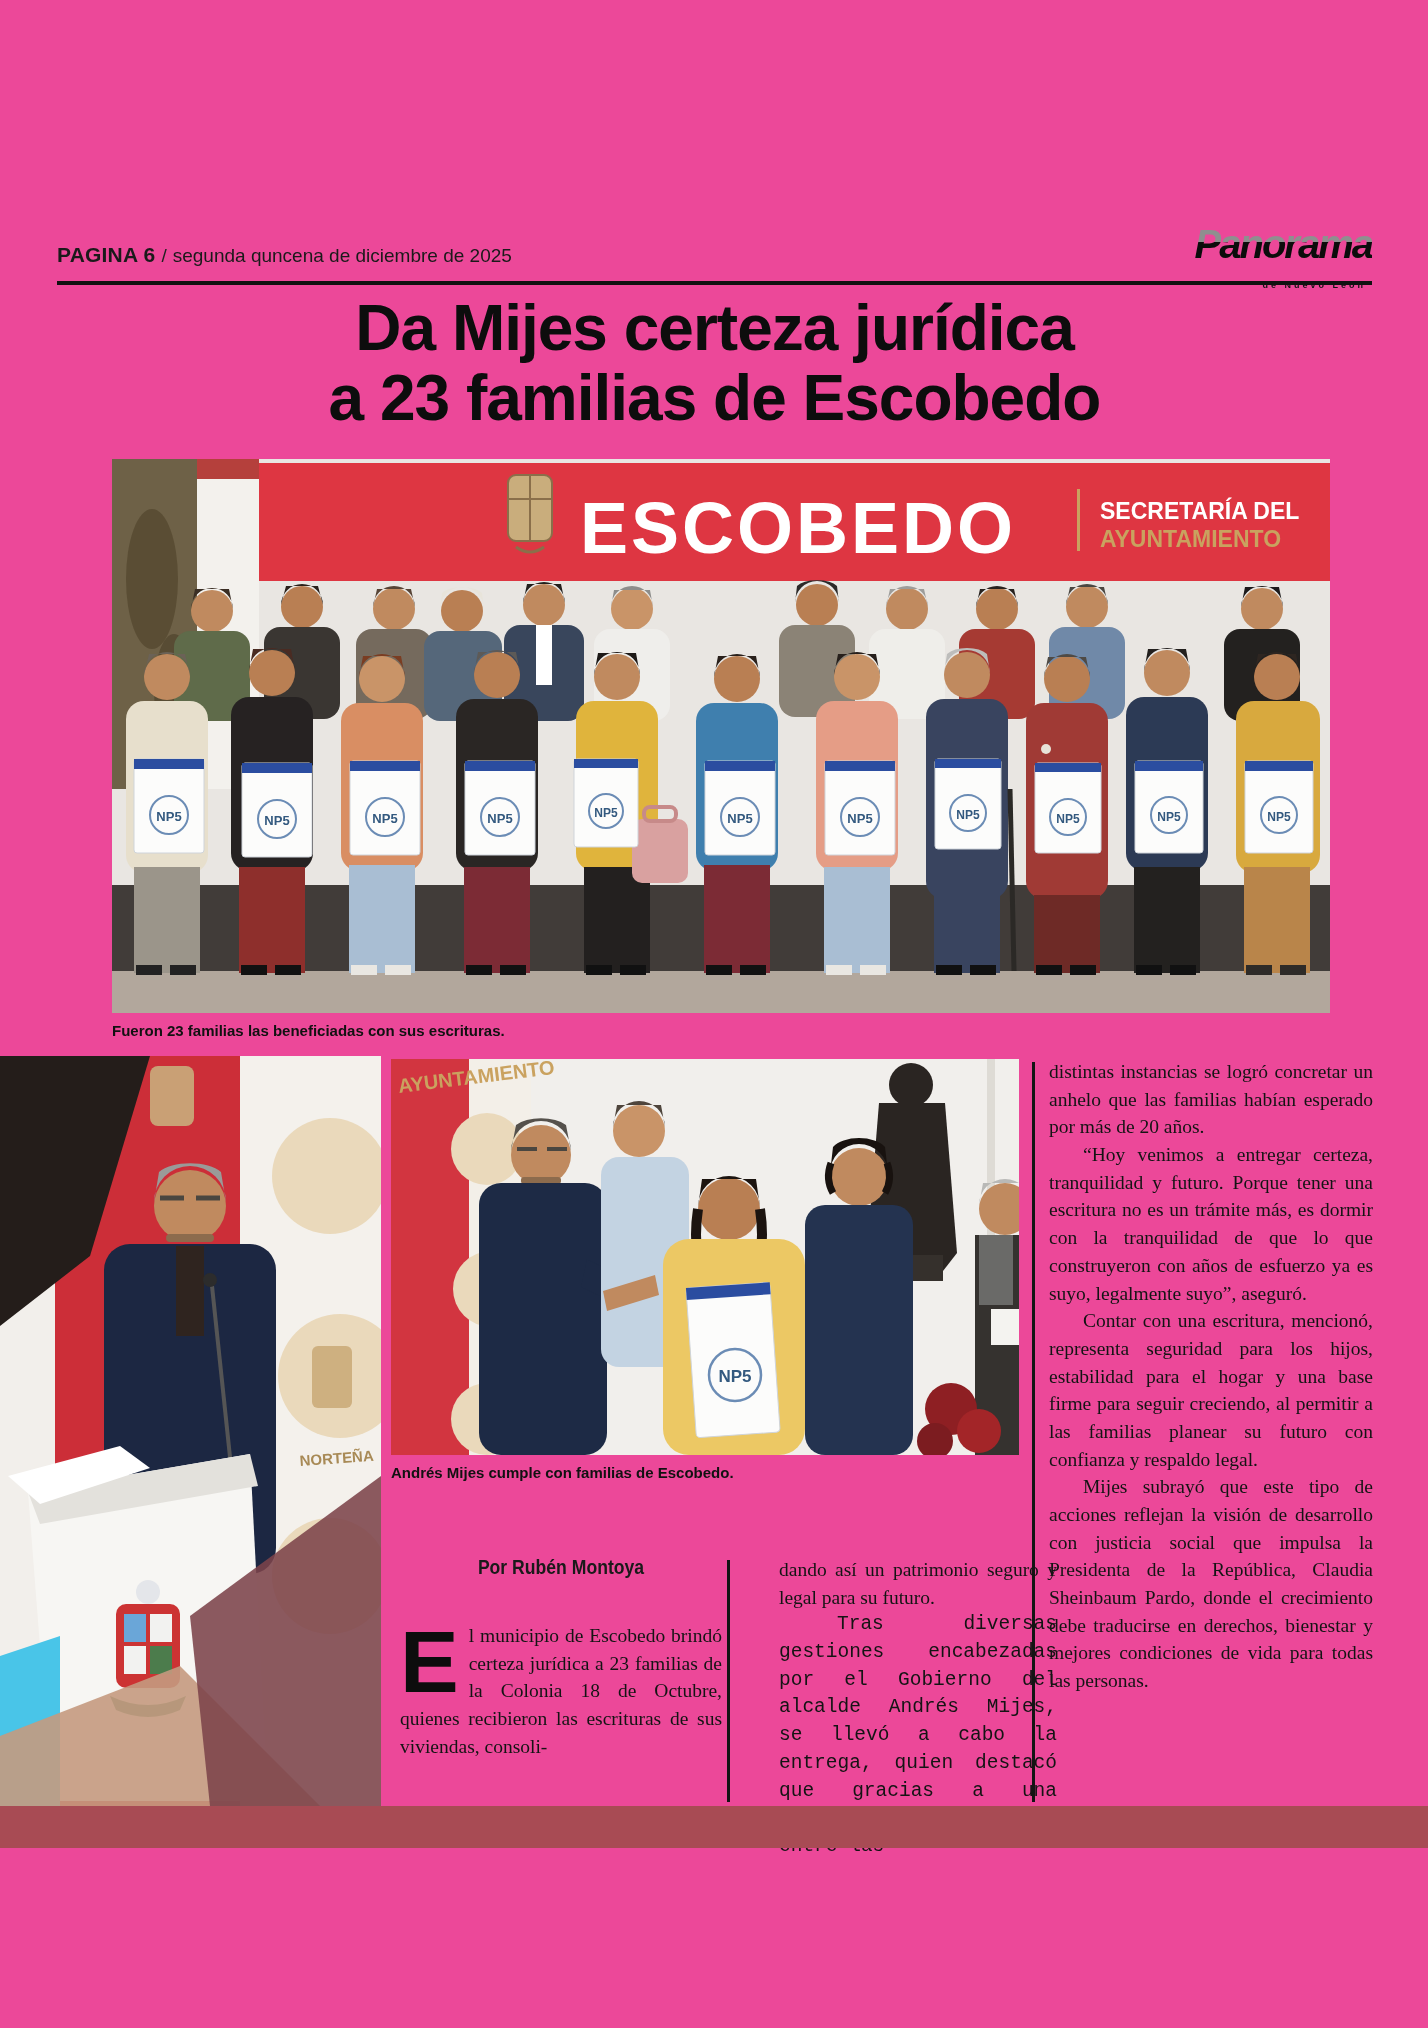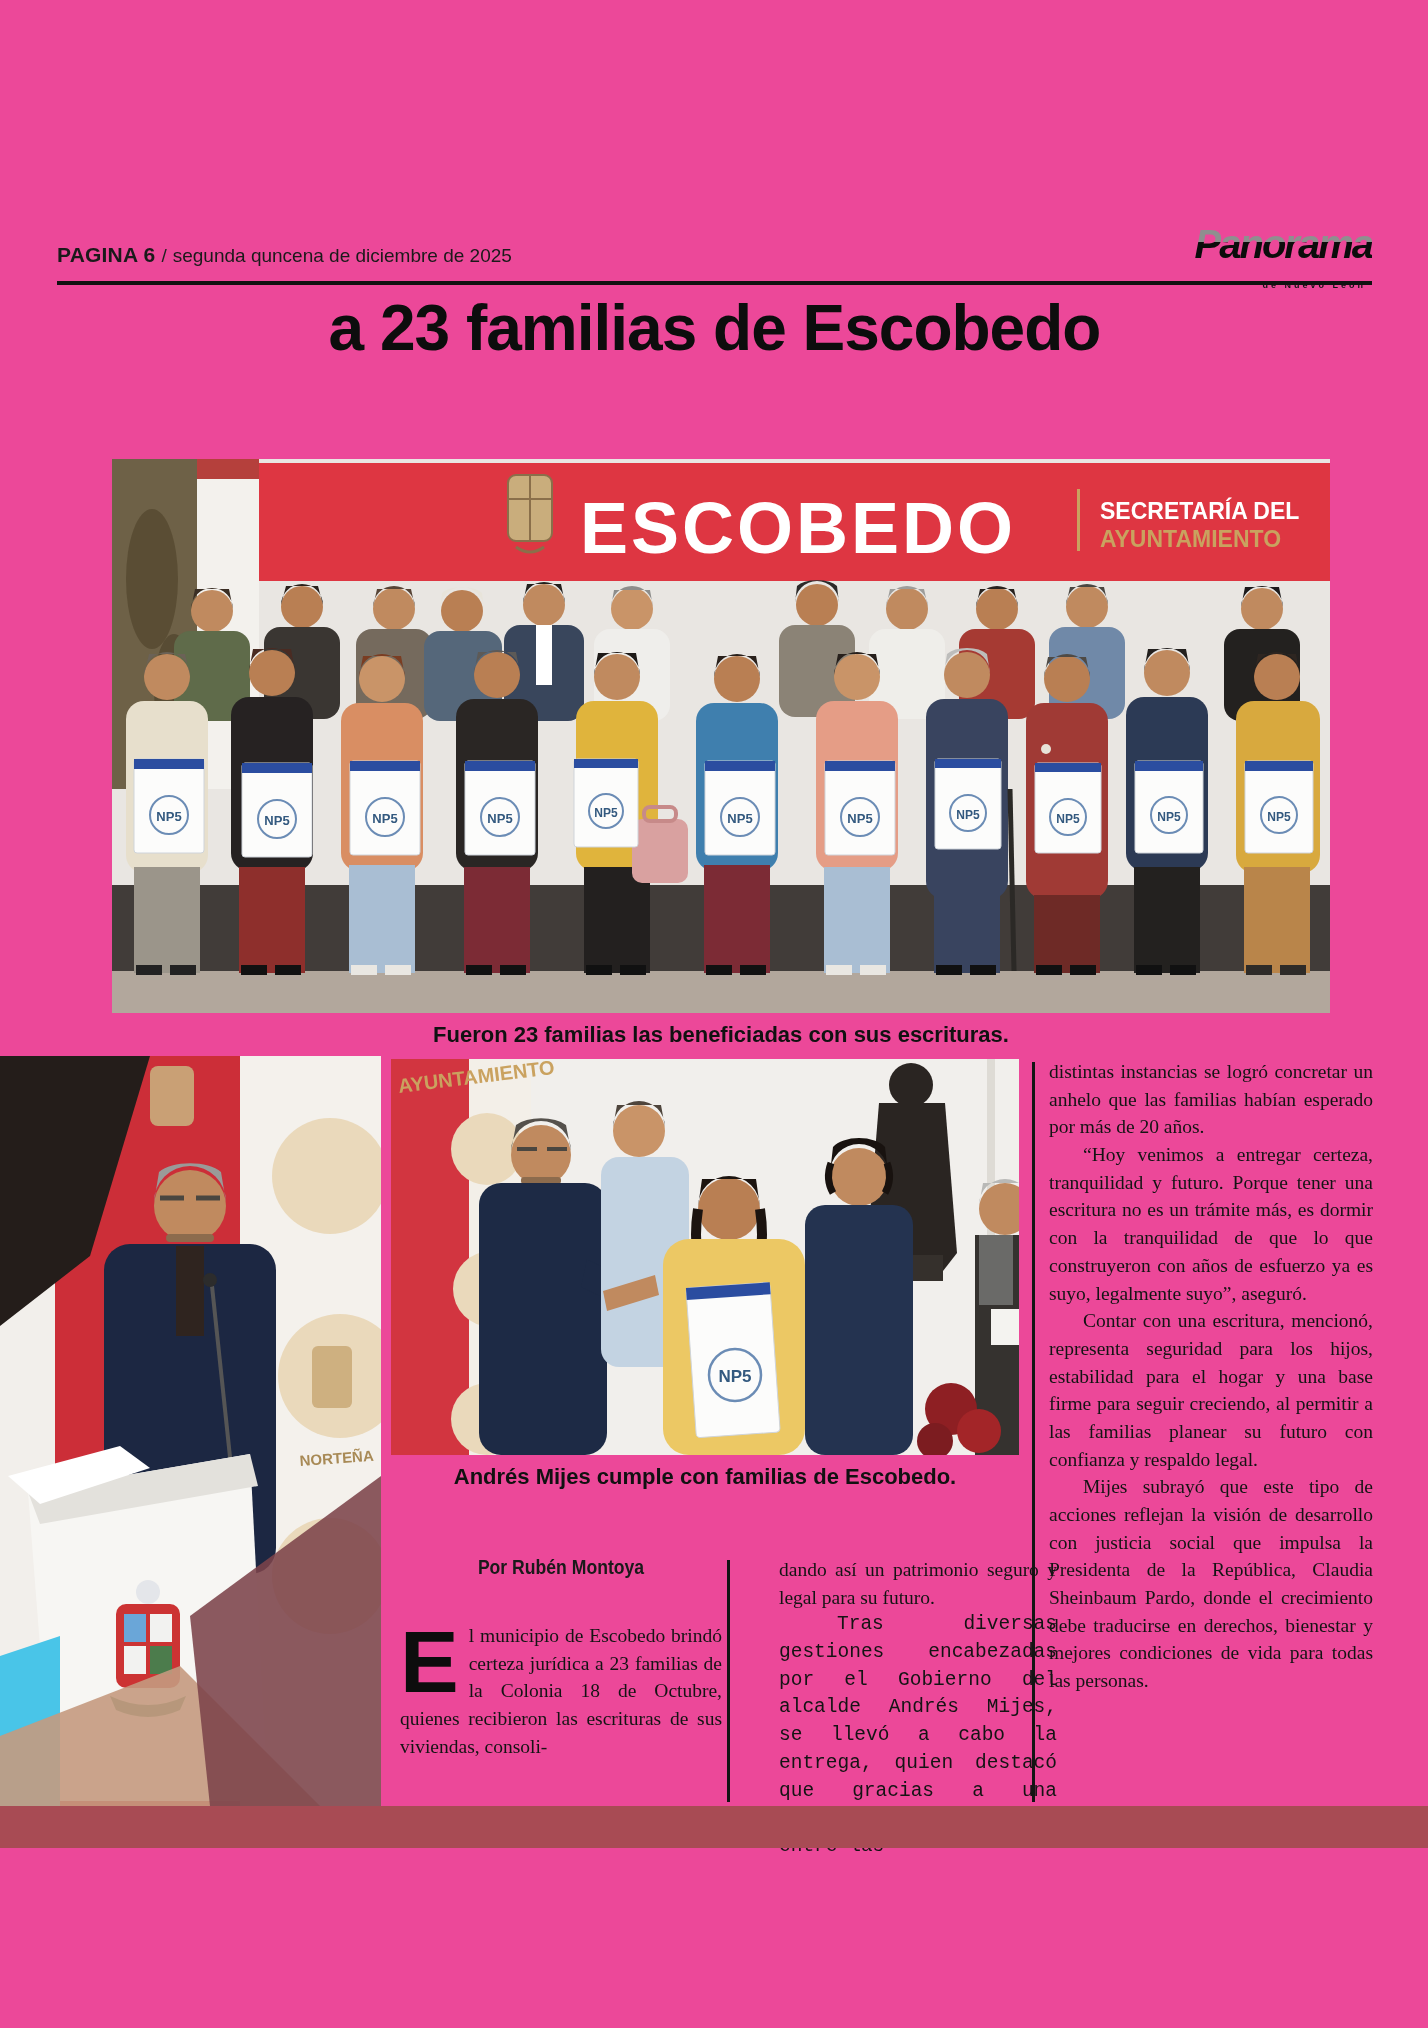--- a/index.html
+++ b/index.html
@@ -21,21 +21,21 @@
   
   .headline{position:absolute;left:57px;top:293px;width:1315px;text-align:center;
             font-family:"Liberation Sans",sans-serif;font-weight:900;font-size:64px;
             line-height:1.1;letter-spacing:-1px;color:#0d0d0d;}
   
   .photo{position:absolute;display:block;}
   .main-photo{left:112px;top:459px;width:1218px;height:554px;}
   .left-photo{left:0;top:1056px;width:381px;height:750px;}
   .mid-photo{left:391px;top:1059px;width:628px;height:396px;}
   .caption{position:absolute;font-family:"Liberation Sans",sans-serif;font-weight:700;
-           font-size:22px;color:#111;text-align:center;}
+           font-size:15px;color:#111;}
   .cap-main{left:112px;top:1022px;width:1218px;}
   .cap-mid{left:391px;top:1464px;width:628px;}
   
   .byline{position:absolute;left:400px;top:1556px;width:322px;text-align:center;
           font-family:"Liberation Sans",sans-serif;font-weight:800;font-size:20px;
           transform:scaleX(.88);transform-origin:center;letter-spacing:0;}
   .col{position:absolute;font-size:19.5px;line-height:1.42;text-align:justify;color:#141414;}
   .col p{margin:0;}
   .col1{left:400px;top:1622px;width:322px;}
   .col2{left:779px;top:1556px;width:278px;}
@@ -60,20 +60,21 @@
   <div class="hdr-left">
     <b>PAGINA 6</b><span class="hdr-slash">/</span><span>segunda quncena de diciembre de 2025</span>
   </div>
   <div class="brand">
     <div class="brand-name">Panorama</div>
     <div class="brand-sub">de Nuevo León</div>
   </div>
   <div class="hdr-rule"></div>
 
   <div class="headline">
+    <div>Da Mijes certeza jurídica</div>
     <div>a 23 familias de Escobedo</div>
   </div>
 
   <svg class="photo main-photo" viewBox="0 0 1218 554">
     <rect x="0" y="0" width="1218" height="554" fill="#e9e6e2"></rect>
 
     <rect x="0" y="0" width="85" height="330" fill="#6e6147"></rect>
     <ellipse cx="40" cy="120" rx="26" ry="70" fill="#55492f" opacity=".8"></ellipse>
     <ellipse cx="62" cy="230" rx="20" ry="55" fill="#4e432c" opacity=".7"></ellipse>
     <rect x="85" y="0" width="62" height="330" fill="#f3f1ed"></rect>

